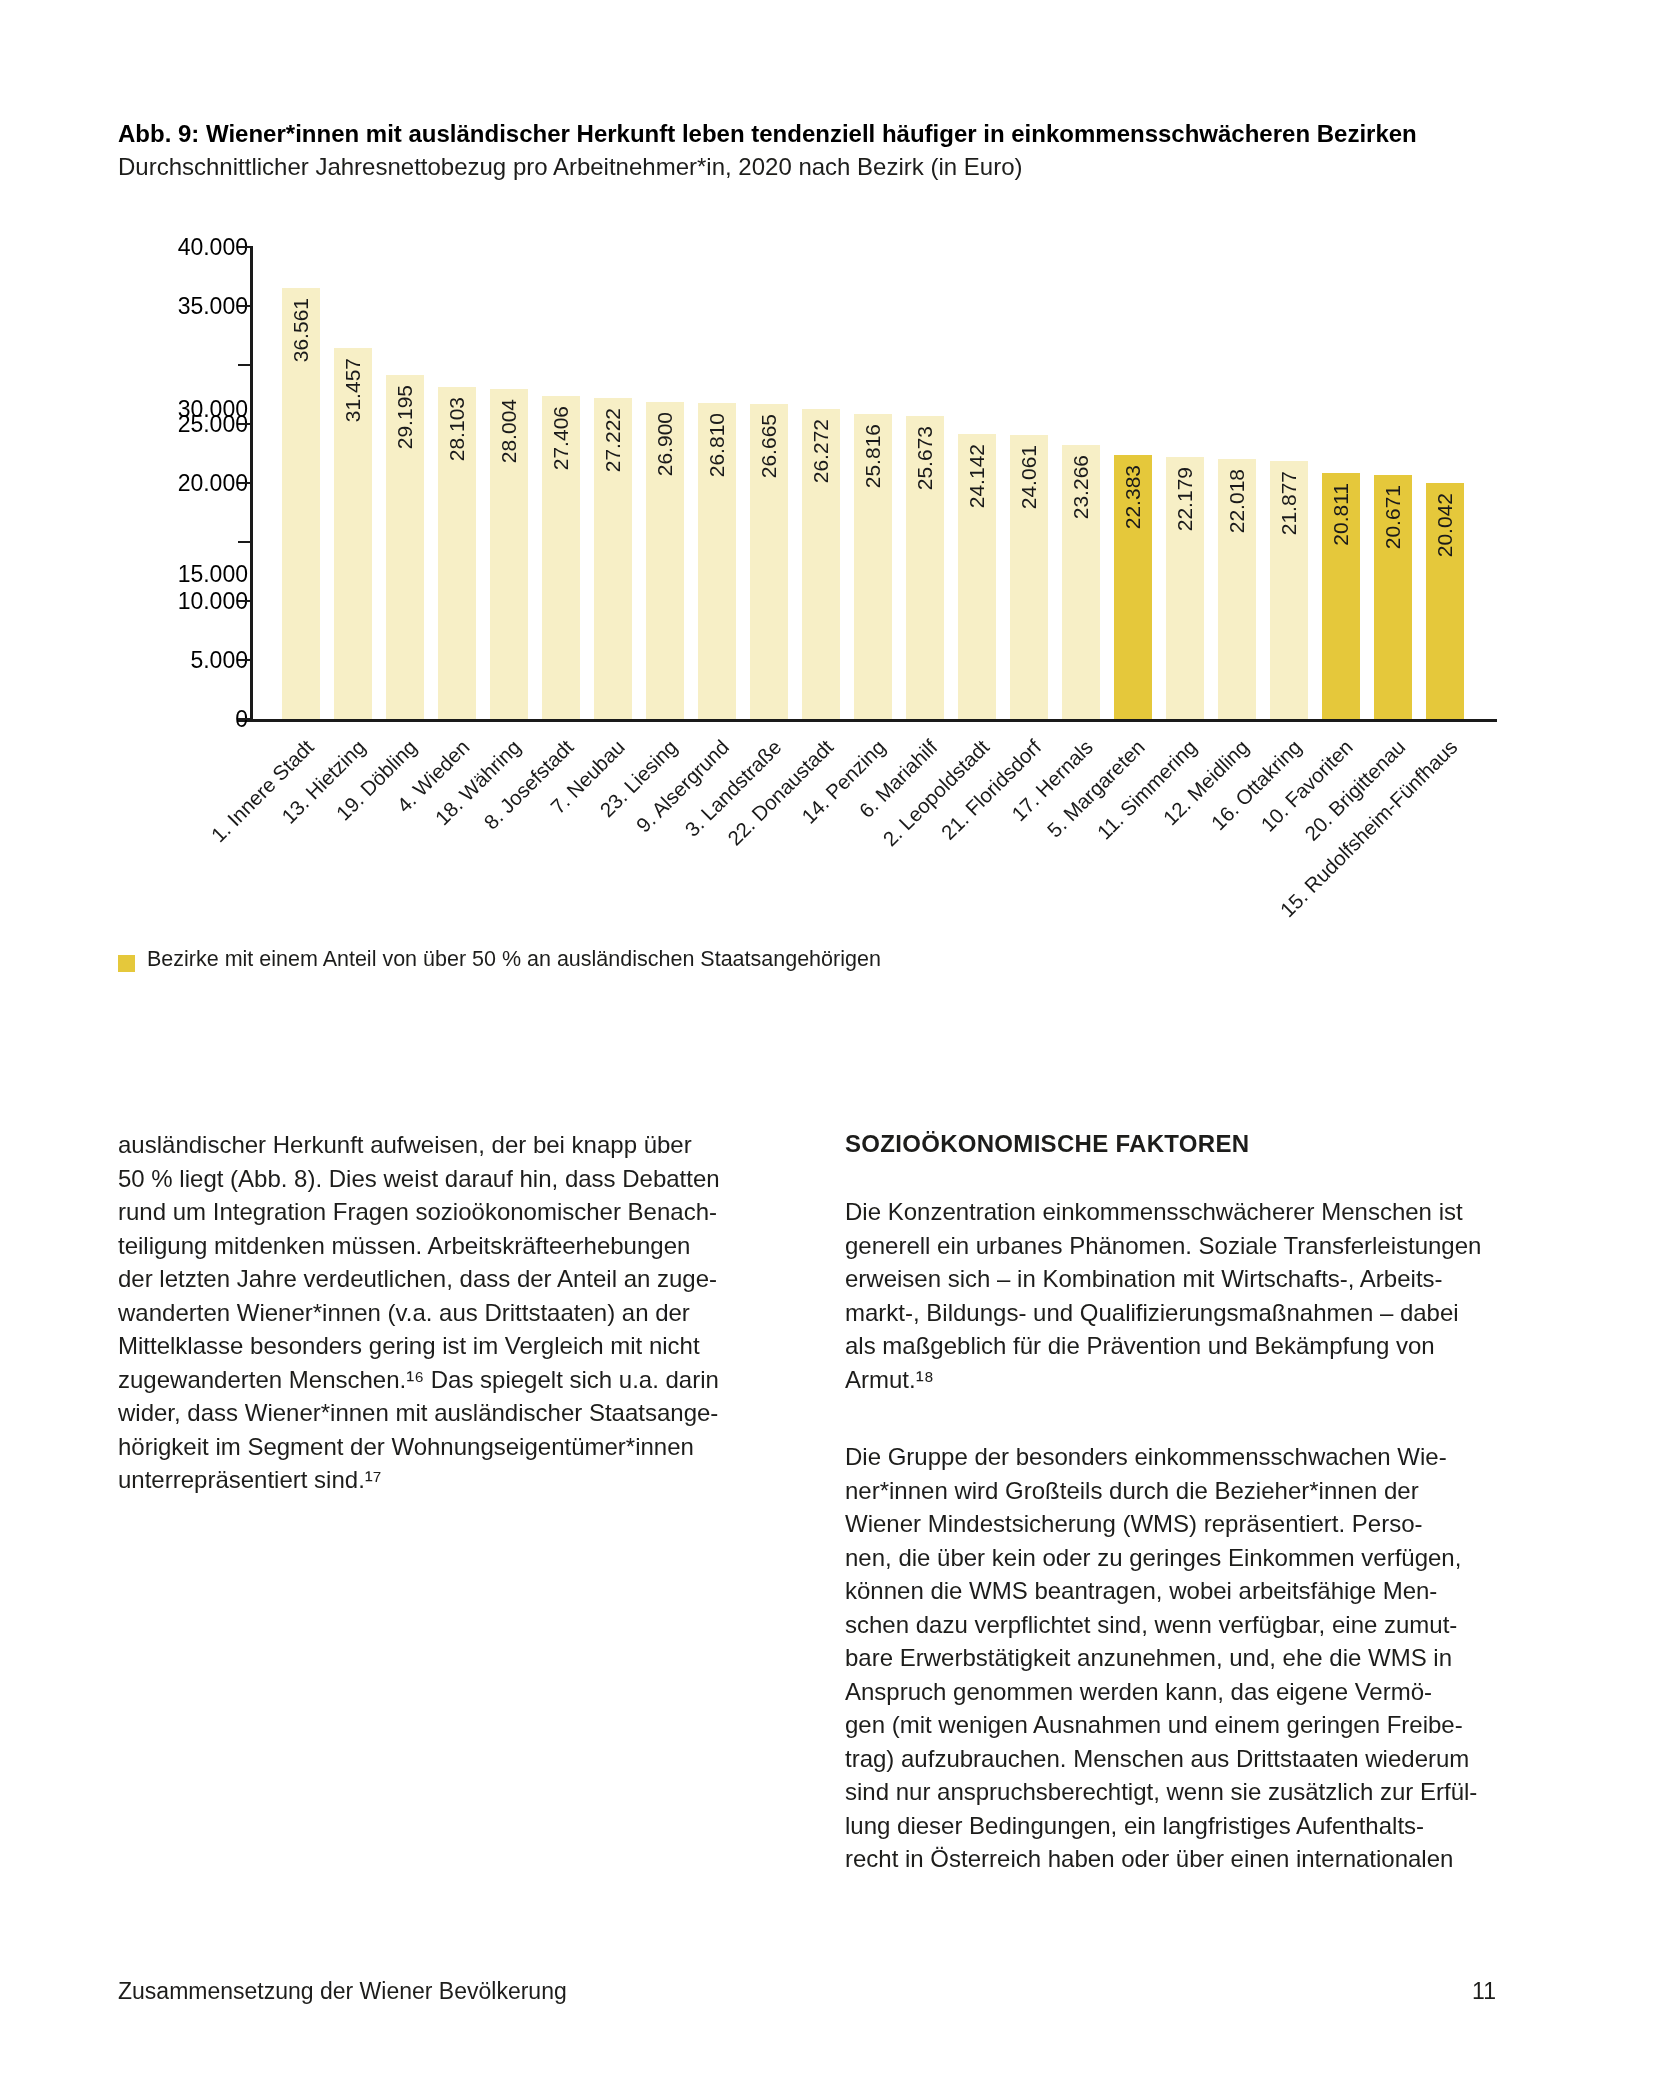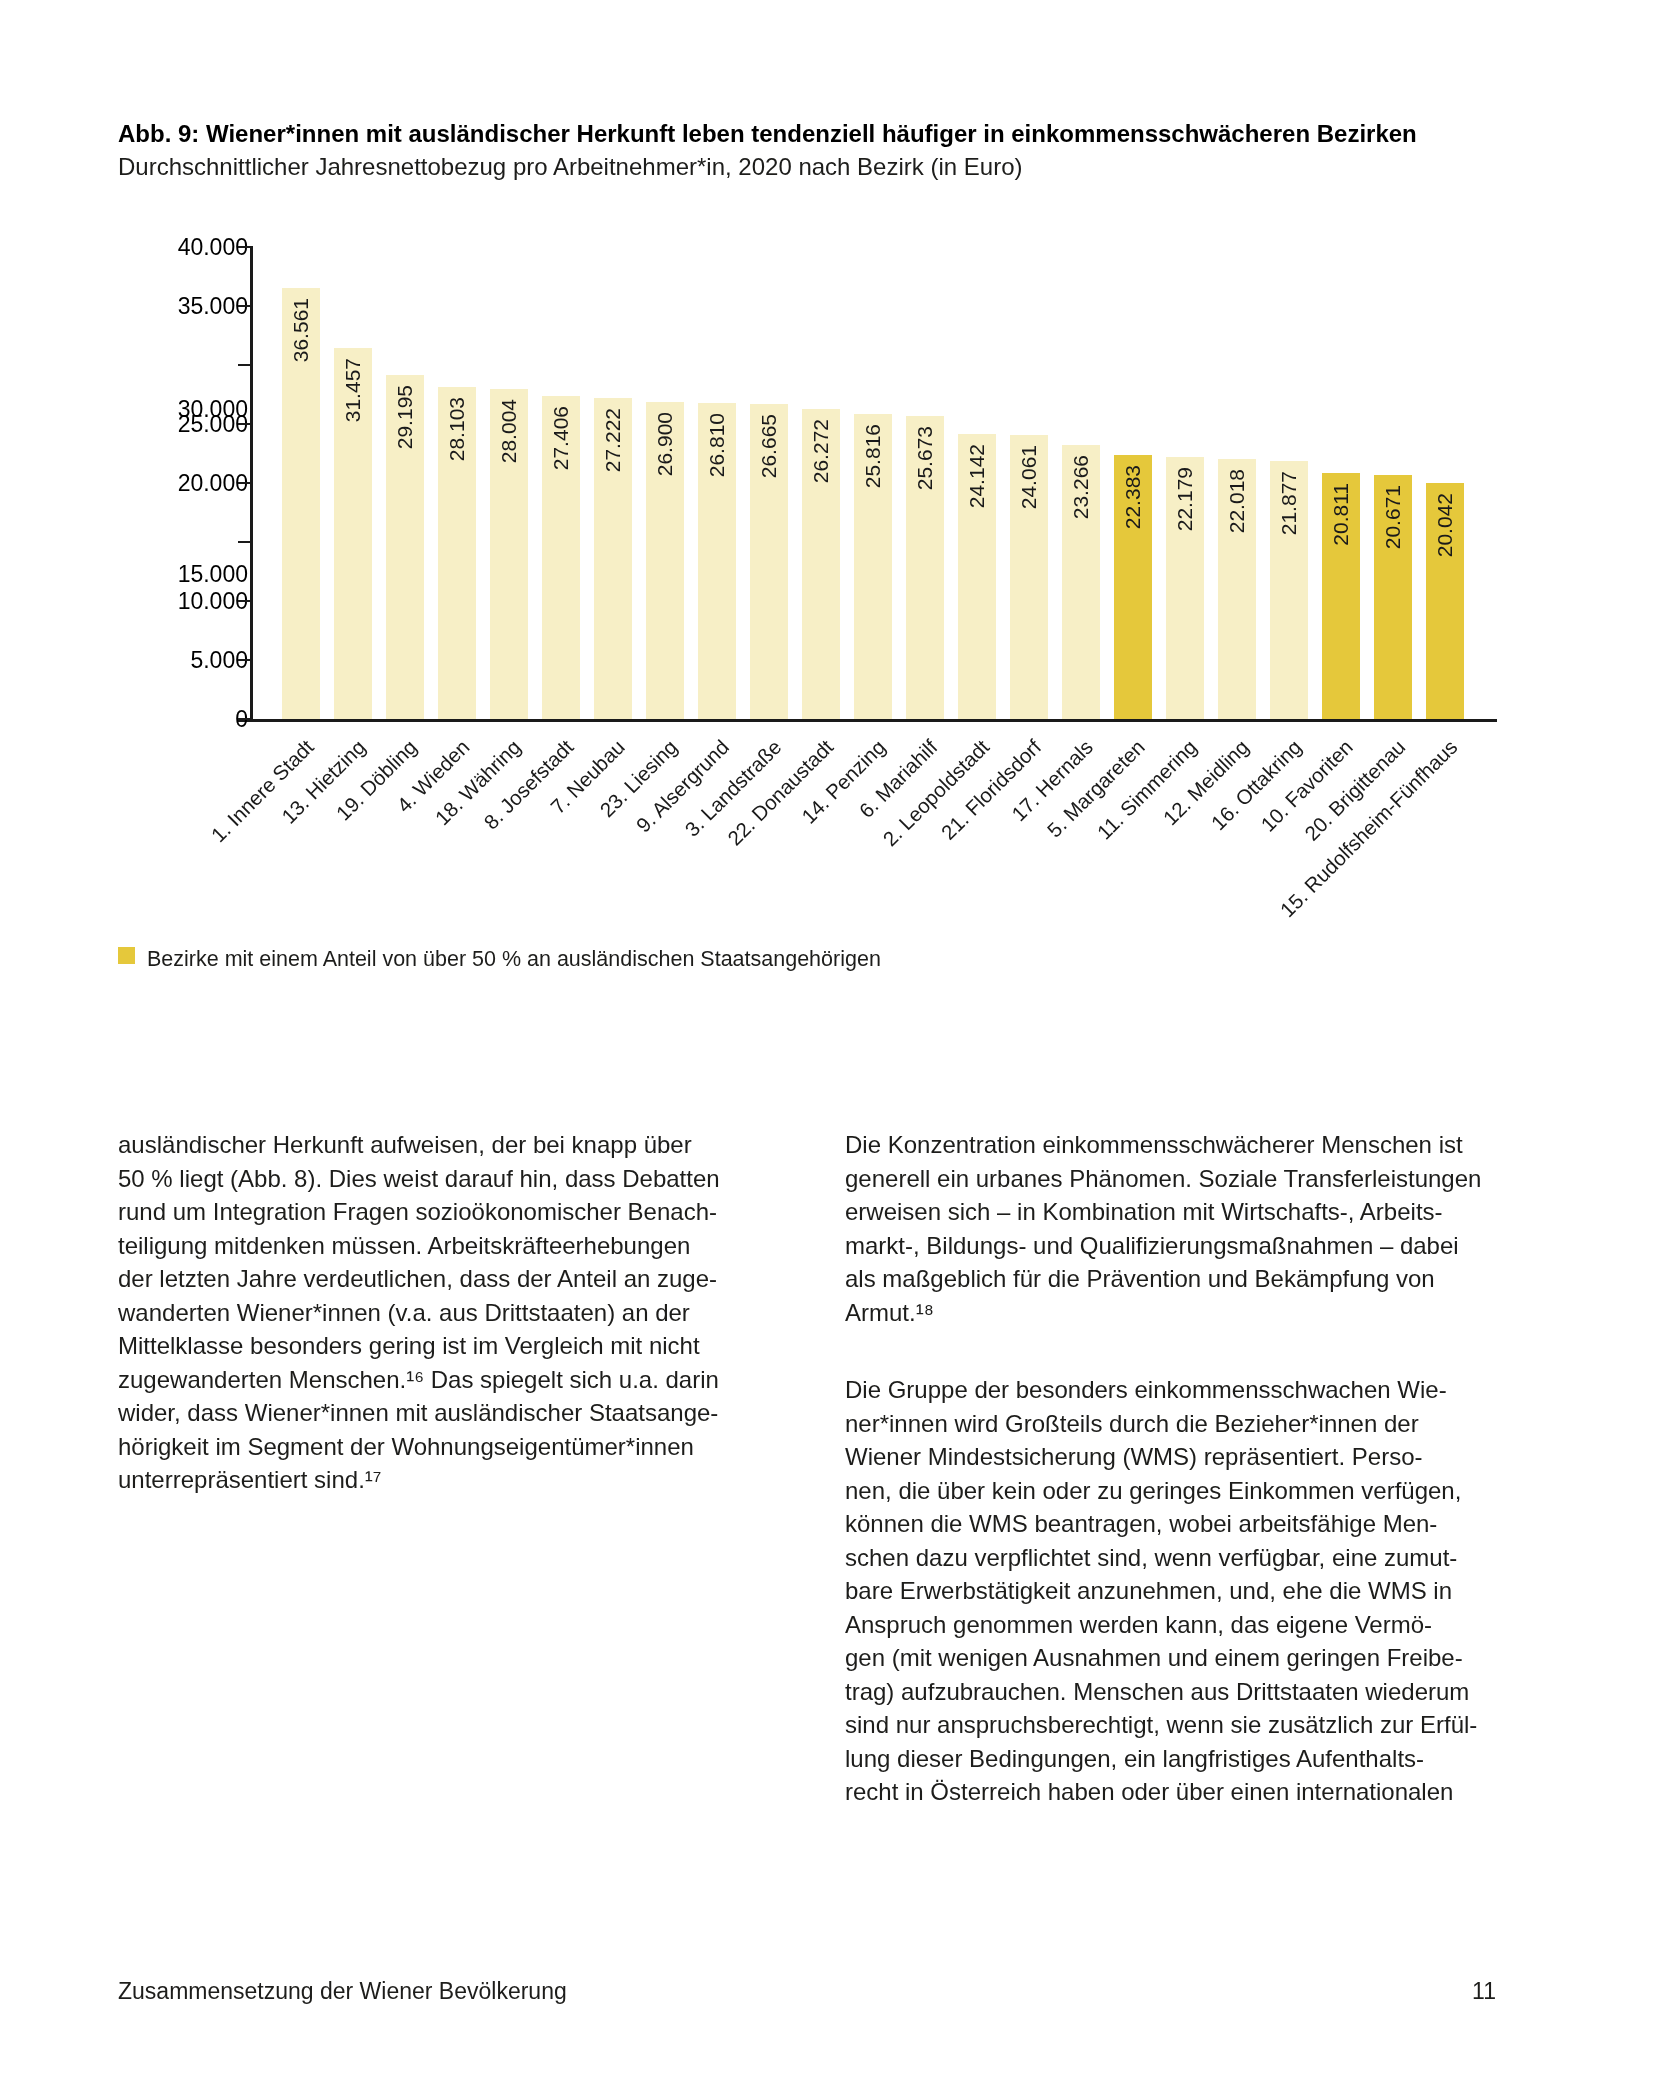--- a/index.html
+++ b/index.html
@@ -19,21 +19,21 @@
   .bar-label{
     position:absolute;font-size:21px;line-height:22px;color:#1a1a1a;white-space:nowrap;
     transform:rotate(-90deg) translateX(-100%);transform-origin:0 0;
   }
   .xlbl{position:absolute;width:0;height:0;}
   .xlbl > span{
     position:absolute;right:0;top:0;white-space:nowrap;font-size:20.5px;color:#1a1a1a;
     transform:rotate(-45deg);transform-origin:100% 0%;
   }
 
-  .legend{position:absolute;left:118px;top:947px;display:flex;align-items:flex-start;font-size:21.5px;color:#1d1d1b;}
+  .legend{position:absolute;left:118px;top:947px;display:flex;align-items:flex-end;font-size:21.5px;color:#1d1d1b;}
   .legend-swatch{width:17px;height:17px;display:inline-block;margin-right:12px;flex:0 0 auto;}
   .source{position:absolute;left:118px;top:988px;font-size:21px;color:#1d1d1b;white-space:nowrap;}
 
   
   .col{position:absolute;width:700px;font-size:24px;line-height:33.5px;color:#1d1d1b;}
   .col-left{left:118px;top:1128px;}
   .col-right{left:845px;top:1128px;}
   .col h3{font-size:24px;line-height:31px;font-weight:bold;margin:0 0 36px 0;letter-spacing:0.3px;color:#1d1d1b;}
   .col p{margin:0 0 44px 0;}
 
@@ -190,20 +190,21 @@
     <span class="legend-swatch" id="legend-swatch" style="background: rgb(229, 200, 59);"></span>
     <span>Bezirke mit einem Anteil von über 50 % an ausländischen Staatsangehörigen</span>
   </div>
 
 
   <div class="col col-left">
     <p>ausländischer Herkunft aufweisen, der bei knapp über<br>50 % liegt (Abb. 8). Dies weist darauf hin, dass Debatten<br>rund um Integration Fragen sozioökonomischer Benach-<br>teiligung mitdenken müssen. Arbeitskräfteerhebungen<br>der letzten Jahre verdeutlichen, dass der Anteil an zuge-<br>wanderten Wiener*innen (v.a. aus Drittstaaten) an der<br>Mittelklasse besonders gering ist im Vergleich mit nicht<br>zugewanderten Menschen.¹⁶ Das spiegelt sich u.a. darin<br>wider, dass Wiener*innen mit ausländischer Staatsange-<br>hörigkeit im Segment der Wohnungseigentümer*innen<br>unterrepräsentiert sind.¹⁷</p>
   </div>
 
   <div class="col col-right">
+    <h3>SOZIOÖKONOMISCHE FAKTOREN</h3>
     <p>Die Konzentration einkommensschwächerer Menschen ist<br>generell ein urbanes Phänomen. Soziale Transferleistungen<br>erweisen sich – in Kombination mit Wirtschafts-, Arbeits-<br>markt-, Bildungs- und Qualifizierungsmaßnahmen – dabei<br>als maßgeblich für die Prävention und Bekämpfung von<br>Armut.¹⁸</p>
     <p>Die Gruppe der besonders einkommensschwachen Wie-<br>ner*innen wird Großteils durch die Bezieher*innen der<br>Wiener Mindestsicherung (WMS) repräsentiert. Perso-<br>nen, die über kein oder zu geringes Einkommen verfügen,<br>können die WMS beantragen, wobei arbeitsfähige Men-<br>schen dazu verpflichtet sind, wenn verfügbar, eine zumut-<br>bare Erwerbstätigkeit anzunehmen, und, ehe die WMS in<br>Anspruch genommen werden kann, das eigene Vermö-<br>gen (mit wenigen Ausnahmen und einem geringen Freibe-<br>trag) aufzubrauchen. Menschen aus Drittstaaten wiederum<br>sind nur anspruchsberechtigt, wenn sie zusätzlich zur Erfül-<br>lung dieser Bedingungen, ein langfristiges Aufenthalts-<br>recht in Österreich haben oder über einen internationalen</p>
   </div>
 
   <div class="footer-label">Zusammensetzung der Wiener Bevölkerung</div>
   <div class="footer-page">11</div>
 
 </div>
 
 </body></html>

